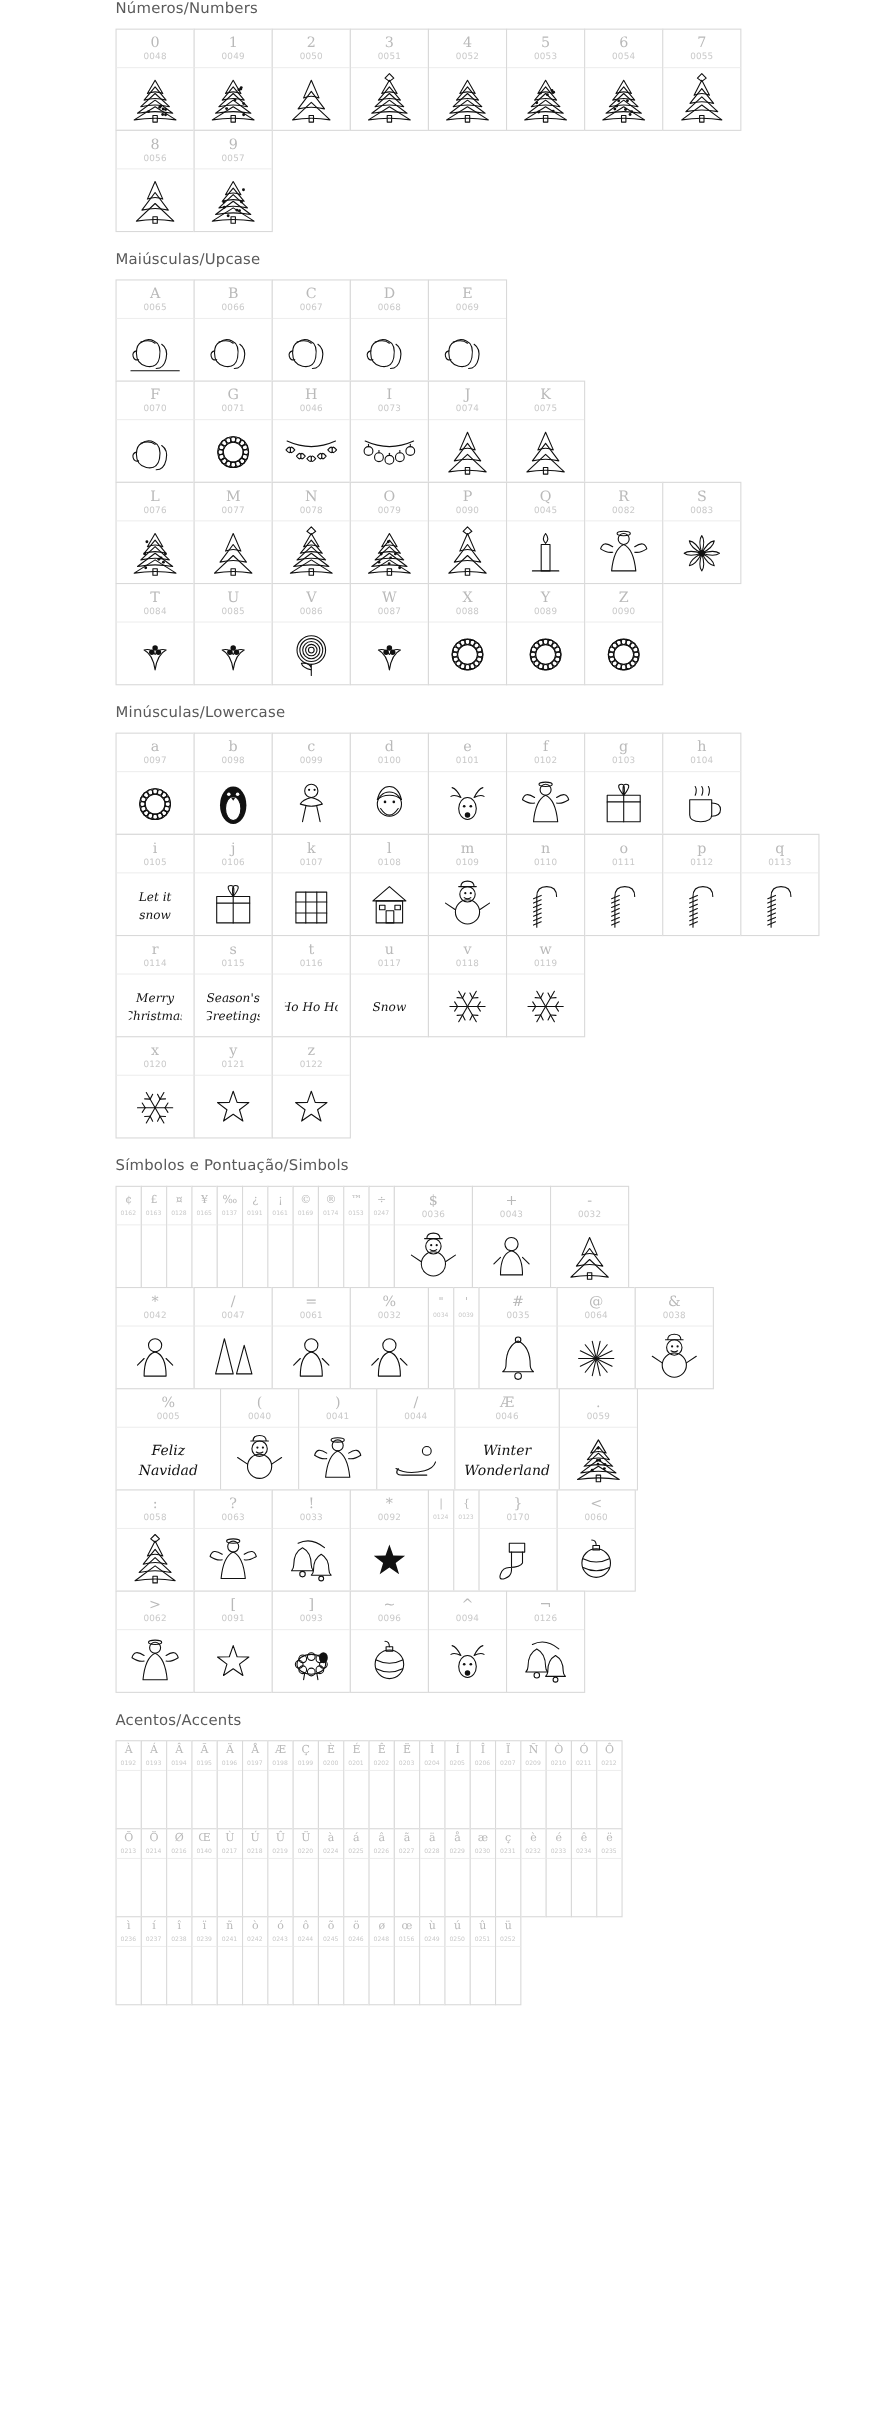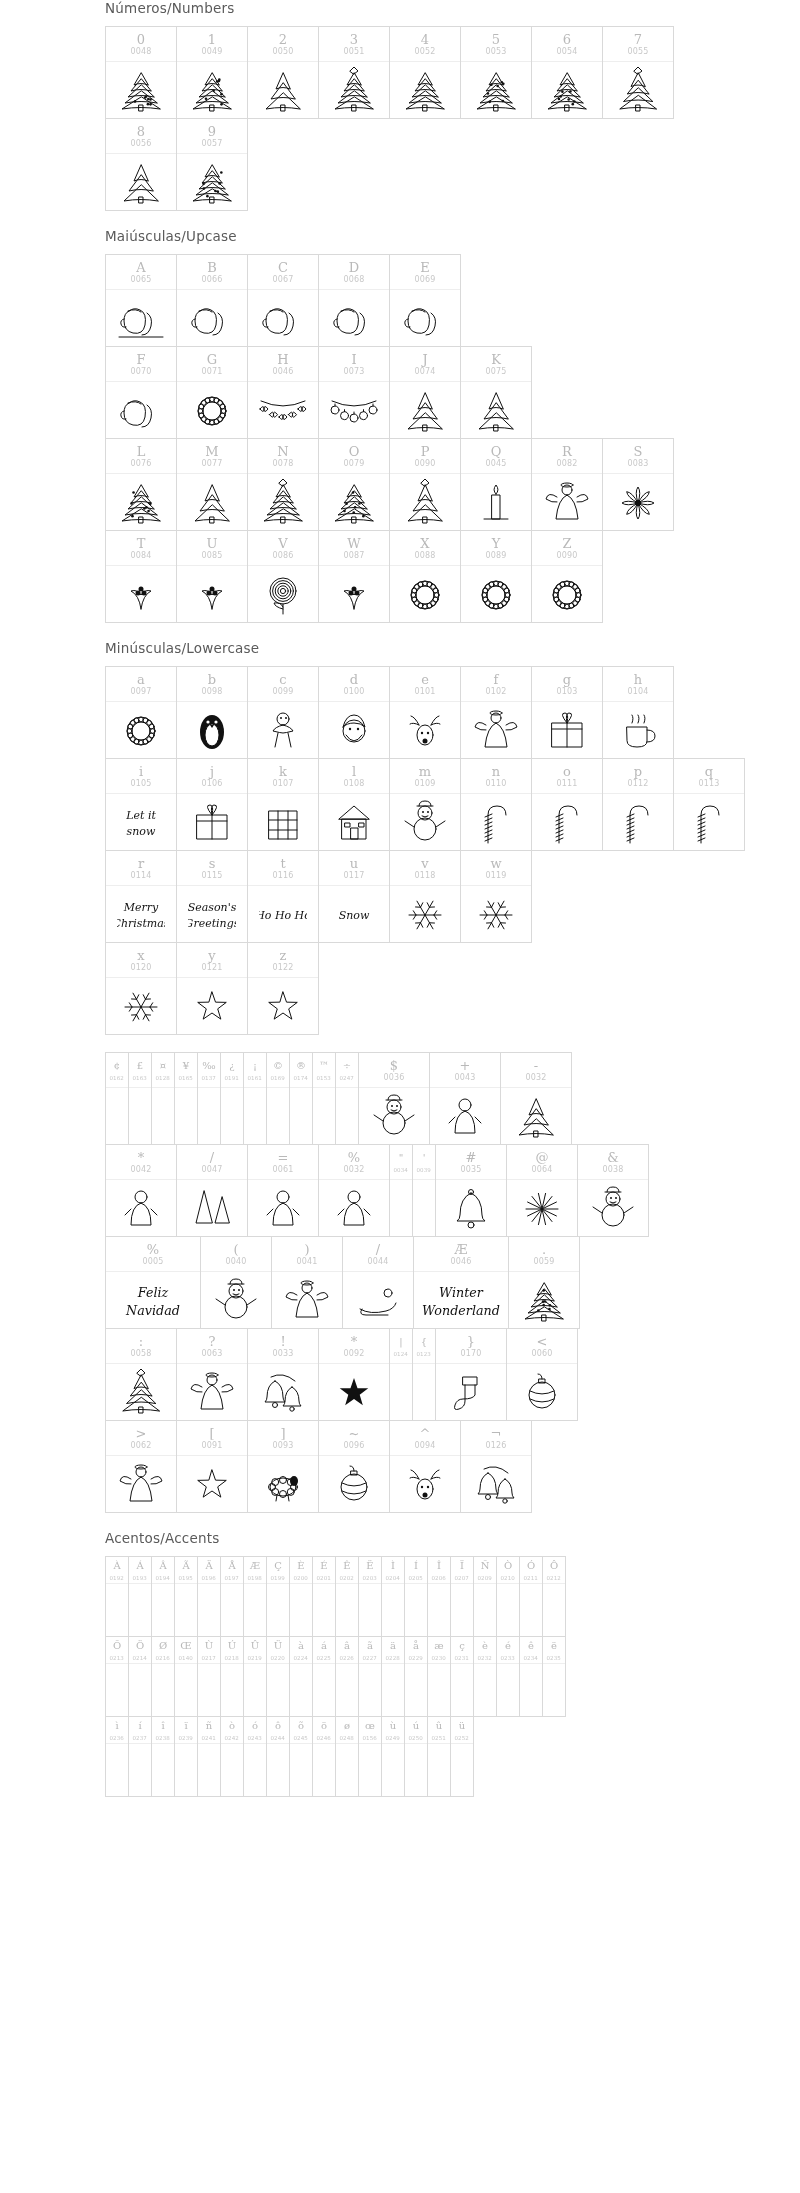--- a/index.html
+++ b/index.html
@@ -1202,20 +1202,21 @@
               <div class="glyph">
                 <svg width="48" height="50" viewBox="0 0 48 50">
                   <polygon points="24,11 27.52671151375484,21.145898033750314 38.265847744427305,21.36474508437579 29.706339097770922,27.854101966249683 32.8167787843871,38.135254915624216 24,32 15.183221215612905,38.135254915624216 18.293660902229078,27.854101966249686 9.734152255572695,21.36474508437579 20.47328848624516,21.145898033750317 " stroke="#111" fill="none" stroke-width="1" stroke-linecap="round" stroke-linejoin="round"></polygon>
                 </svg>
               </div>
             </div>
           </div>
         </div>
       </div>
       <div class="section sec-symbols">
+        <div class="section-title">Símbolos e Pontuação/Simbols</div>
         <div class="rows">
           <div class="row">
             <div class="cell w24">
               <div class="head">
                 <div class="ch">¢</div>
                 <div class="code">0162</div>
               </div>
               <div class="glyph"></div>
             </div>
             <div class="cell w24">

